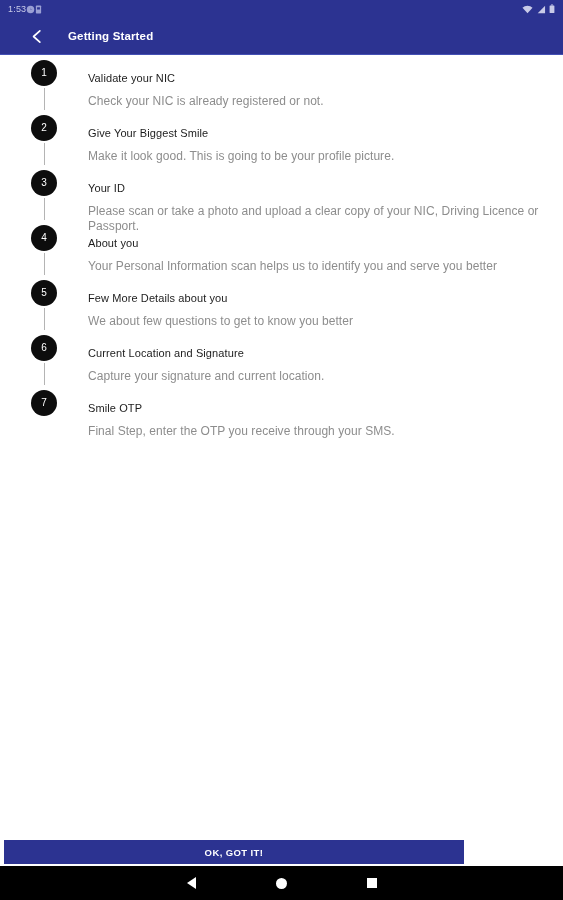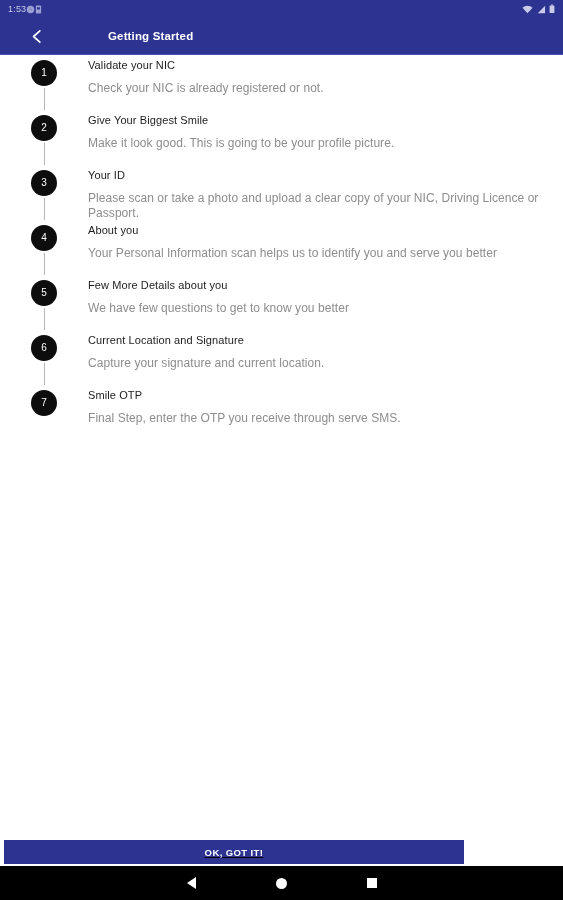--- a/index.html
+++ b/index.html
@@ -59,21 +59,20 @@
     position: absolute;
     top: 18px; left: 0;
     width: 563px;
     height: 37px;
     background: #2c3391;
     display: flex;
     align-items: center;
     box-sizing: border-box;
     padding-left: 24px;
     border-bottom: 1px solid #4450b4;
-    gap: 40px;
   }
   #back-btn {
     width: 26px;
     height: 26px;
     display: flex;
     align-items: center;
     justify-content: center;
     cursor: pointer;
   }
   #app-title {
@@ -123,21 +122,21 @@
     left: 43.5px;
     top: 33px;
     width: 1.5px;
     height: 22px;
     background: #b4b4b4;
   }
   .step:last-child .connector {
     display: none;
   }
   .text-col {
-    padding-top: 4px;
+    padding-top: 17px;
   }
   .step-title {
     font-size: 11px;
     color: #1c1c1c;
     line-height: 1.2;
     letter-spacing: 0.1px;
   }
   .step-sub {
     font-size: 12px;
     color: #8d8d8d;
@@ -152,21 +151,20 @@
     left: 0;
     top: 838px;
     width: 468px;
     height: 28px;
     background: #ffffff;
     display: flex;
     align-items: center;
     justify-content: center;
     box-sizing: border-box;
     padding: 0 4px;
-    text-decoration: underline;
   }
   #cta-button {
     width: 100%;
     height: 24px;
     background: #2c3391;
     color: #ffffff;
     font-size: 9.5px;
     font-weight: bold;
     letter-spacing: 0.4px;
     display: flex;
@@ -300,21 +298,21 @@
       </div>
     </div>
 
     <div class="step">
       <div class="marker-col">
         <div class="marker">5</div>
         <div class="connector"></div>
       </div>
       <div class="text-col">
         <div class="step-title">Few More Details about you</div>
-        <div class="step-sub">We have few questions to get to know you better</div>
+        <div class="step-sub">We about few questions to get to know you better</div>
       </div>
     </div>
 
     <div class="step">
       <div class="marker-col">
         <div class="marker">6</div>
         <div class="connector"></div>
       </div>
       <div class="text-col">
         <div class="step-title">Current Location and Signature</div>
@@ -322,21 +320,21 @@
       </div>
     </div>
 
     <div class="step">
       <div class="marker-col">
         <div class="marker">7</div>
 
       </div>
       <div class="text-col">
         <div class="step-title">Smile OTP</div>
-        <div class="step-sub">Final Step,  enter the OTP you receive through serve SMS.</div>
+        <div class="step-sub">Final Step,  enter the OTP you receive through your SMS.</div>
       </div>
     </div>
 
   </div>
 
   <div id="cta-wrap">
     <button id="cta-button">OK, GOT IT!</button>
   </div>
 
   <div id="nav-bar">

